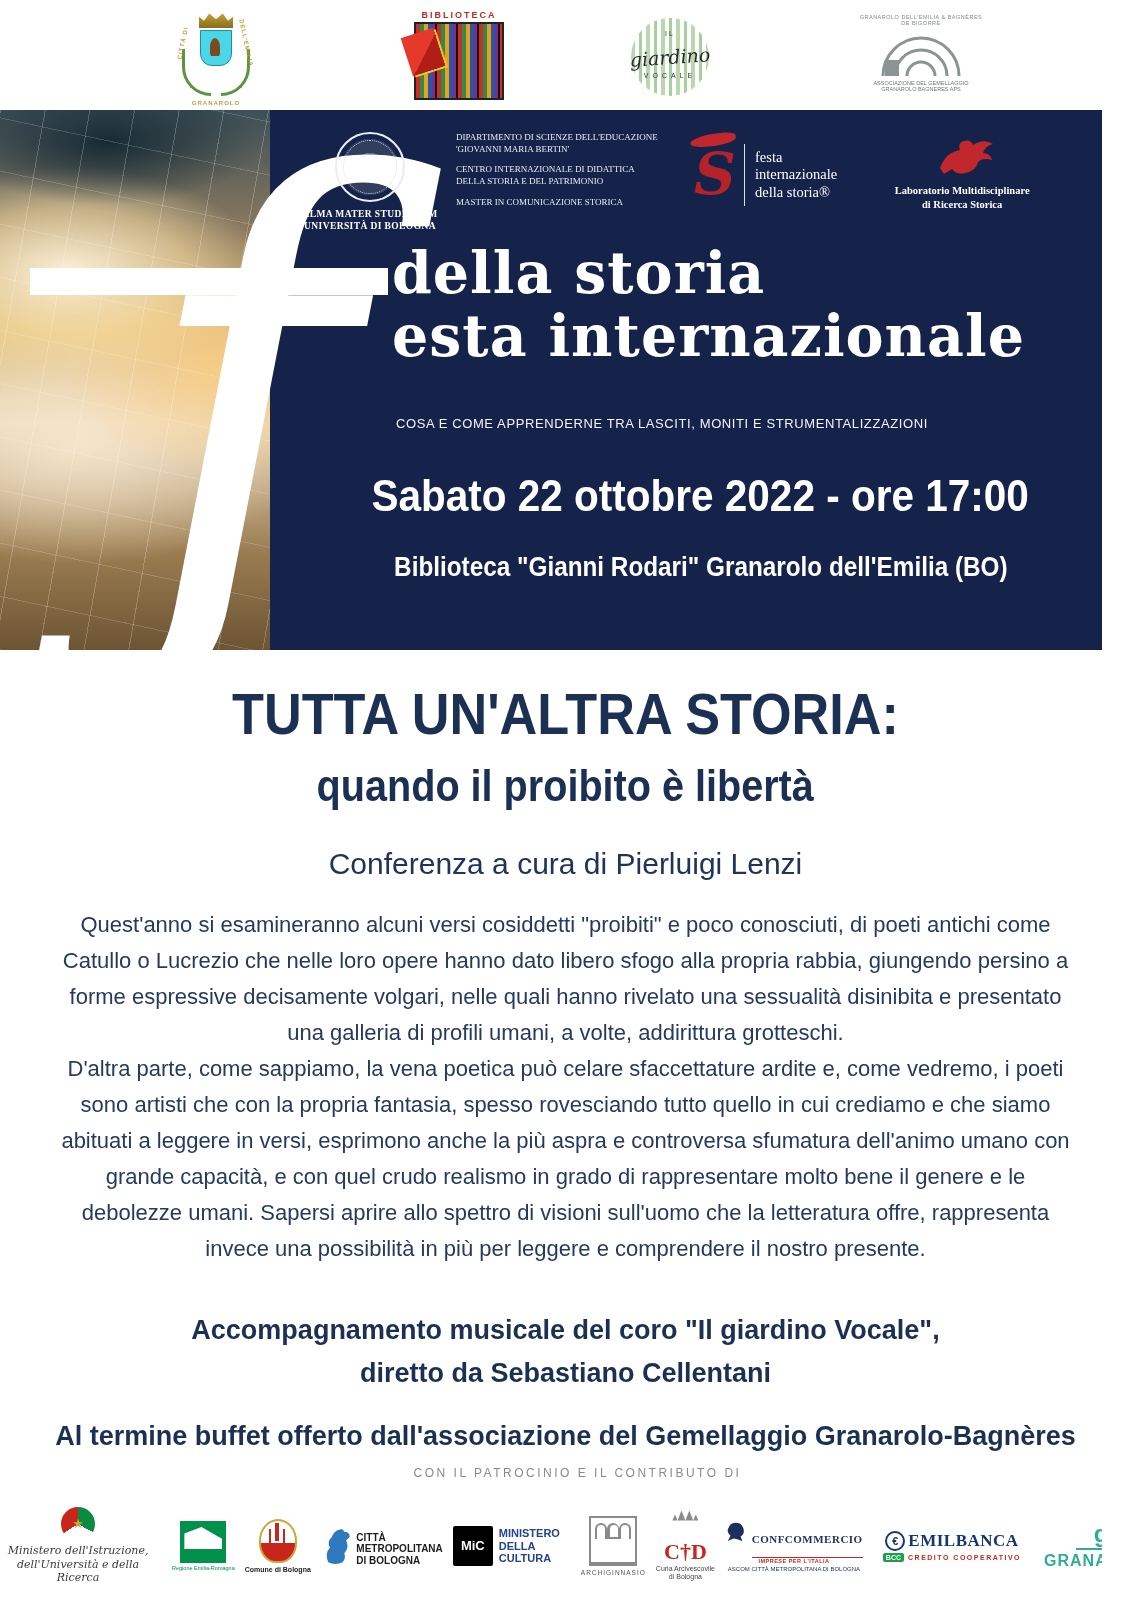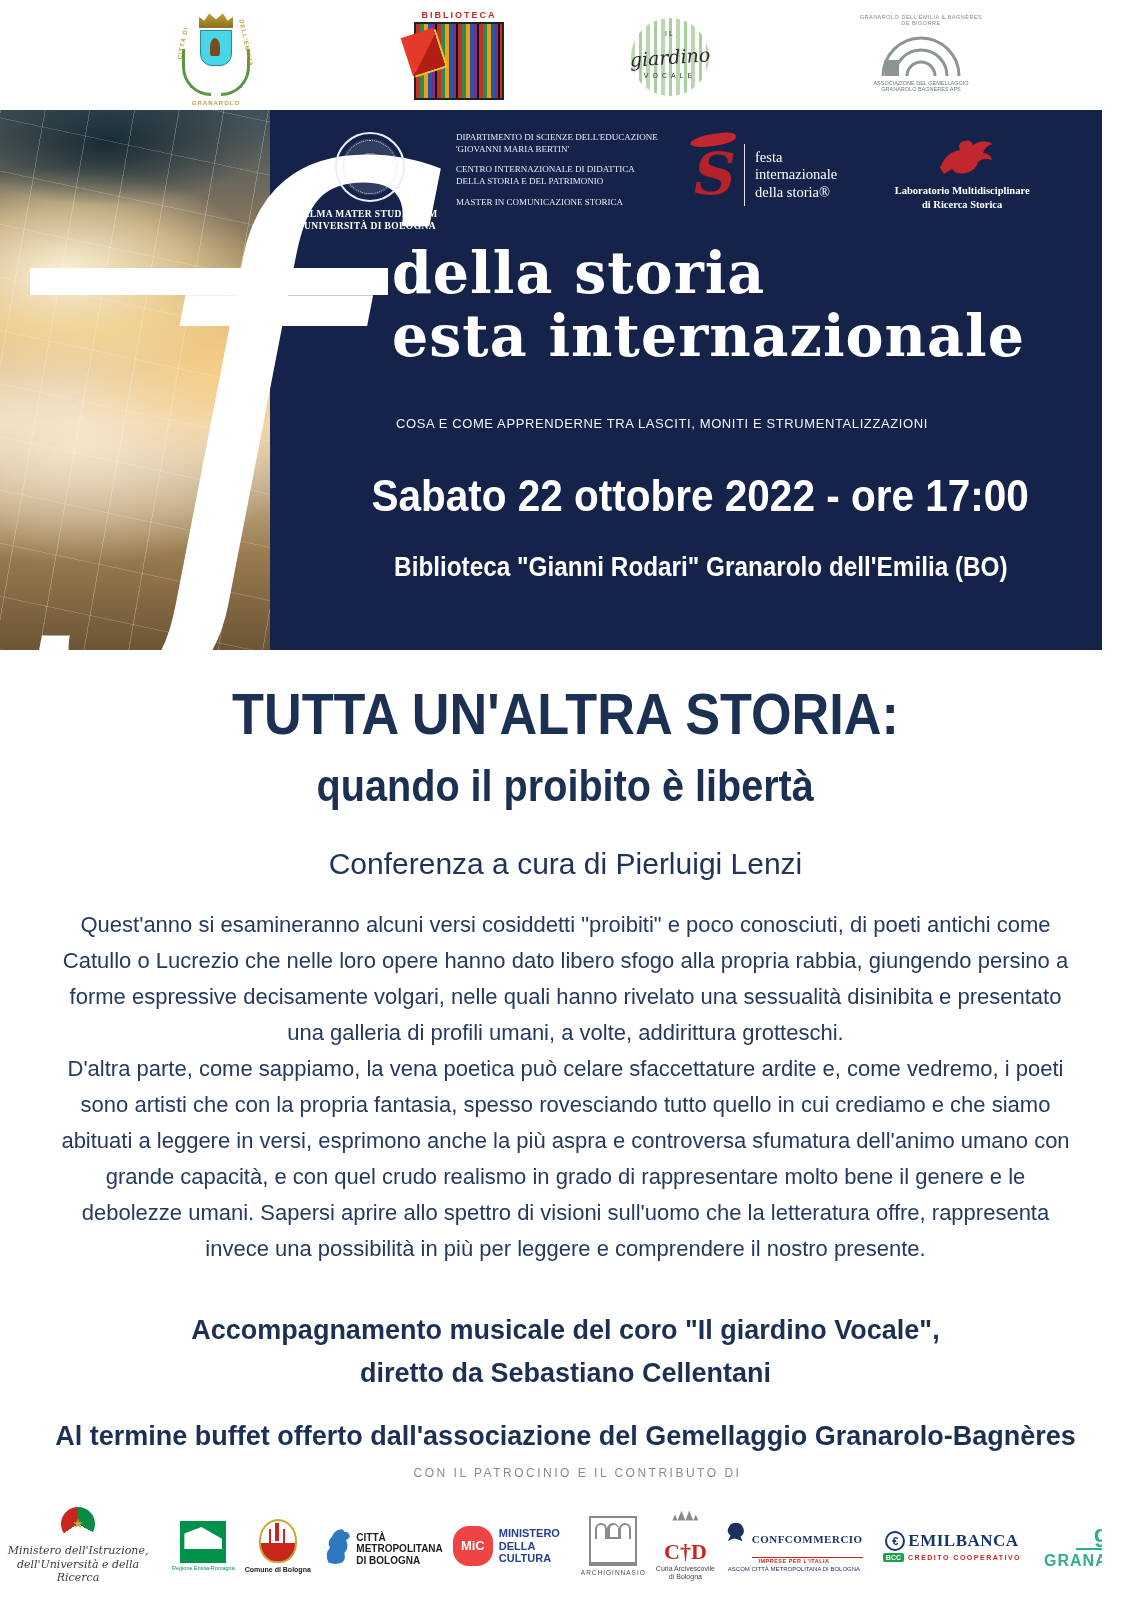--- a/index.html
+++ b/index.html
@@ -107,21 +107,21 @@
   .regione .sq::after{content:"";position:absolute;left:4px;top:6px;right:4px;bottom:14px;background:#fff;
      clip-path:polygon(0 100%,0 30%,45% 0,100% 55%,100% 100%,0 100%);}
   .regione .cap{font-size:5.5px;color:#00924a;margin-top:2px;}
   .comune .shieldb{width:34px;height:40px;margin:0 auto;border:2px solid #caa53a;border-radius:50% 50% 45% 45%;
      background:linear-gradient(180deg,#fff 0 55%,#c8261b 55% 100%);position:relative;}
   .comune .shieldb::after{content:"";position:absolute;left:14px;top:2px;width:4px;height:18px;background:#c8261b;box-shadow:-7px 5px 0 -1px #c8261b,7px 5px 0 -1px #c8261b;}
   .comune .cap{font-size:7px;font-weight:bold;color:#222;margin-top:3px;}
   .cittametro{display:flex;align-items:flex-end;gap:5px;width:122px;text-align:left;}
   .cittametro .cap{font-size:10px;font-weight:bold;color:#1d1d1d;line-height:1.15;}
   .mic{display:flex;align-items:center;gap:6px;width:118px;text-align:left;}
-  .mic .box{width:40px;height:40px;background:#ef4444;border-radius:16px;color:#fff;font-weight:bold;font-size:13px;line-height:40px;text-align:center;}
+  .mic .box{width:40px;height:40px;background:#000000;border-radius:2px;color:#fff;font-weight:bold;font-size:13px;line-height:40px;text-align:center;}
   .mic .cap{font-size:11px;font-weight:bold;color:#27408f;line-height:1.15;}
   .archi .building{width:44px;height:44px;margin:0 auto;border:2px solid #8a8a8a;border-bottom-width:4px;position:relative;background:#fff;}
   .archi .building::before,.archi .building::after{content:"";position:absolute;width:8px;height:14px;border:2px solid #8a8a8a;border-bottom:none;border-radius:8px 8px 0 0;top:5px;}
   .archi .building::before{left:4px;box-shadow:13px 0 0 -2px #fff,12px 0 0 0 #8a8a8a;}
   .archi .building::after{right:4px;}
   .archi .cap{font-size:6.5px;letter-spacing:1px;color:#555;margin-top:3px;}
   .curia .mark{font-family:"Liberation Serif",serif;font-size:22px;font-weight:bold;color:#c8261b;line-height:1;margin-top:20px;}
   .curia .roof{width:26px;height:10px;margin:0 auto;background:#8a8a8a;clip-path:polygon(0 100%,10% 40%,20% 100%,35% 0,50% 100%,65% 0,80% 100%,90% 40%,100% 100%);}
   .curia .cap{font-size:7px;color:#444;margin-top:2px;line-height:1.2;}
   .confc{width:138px;}

